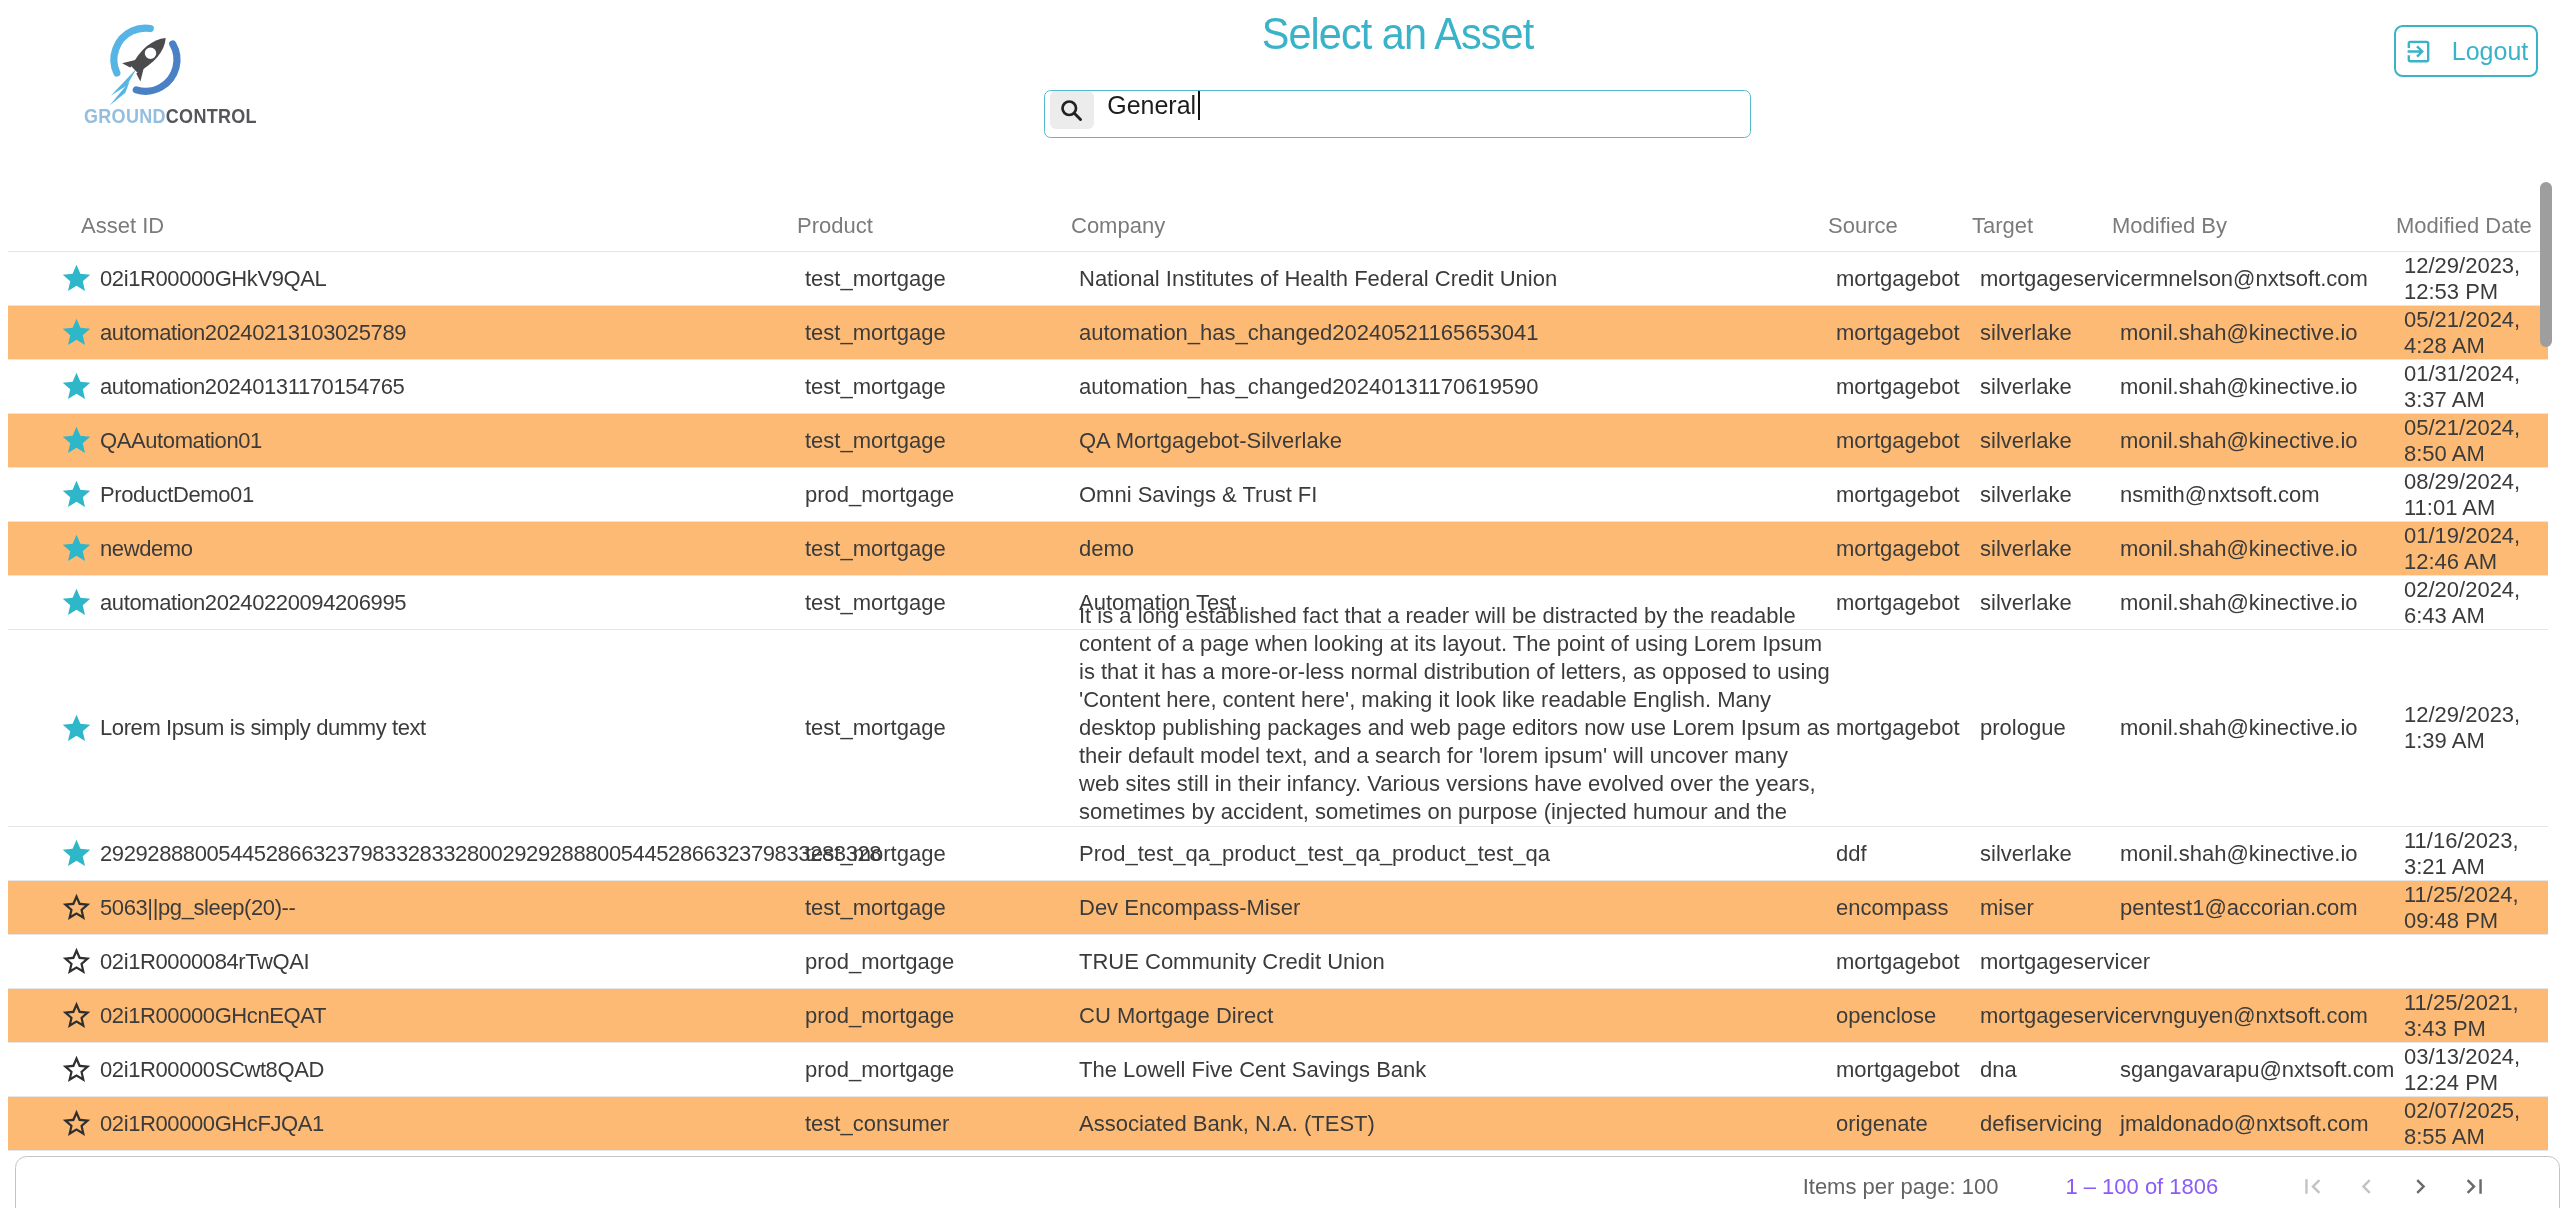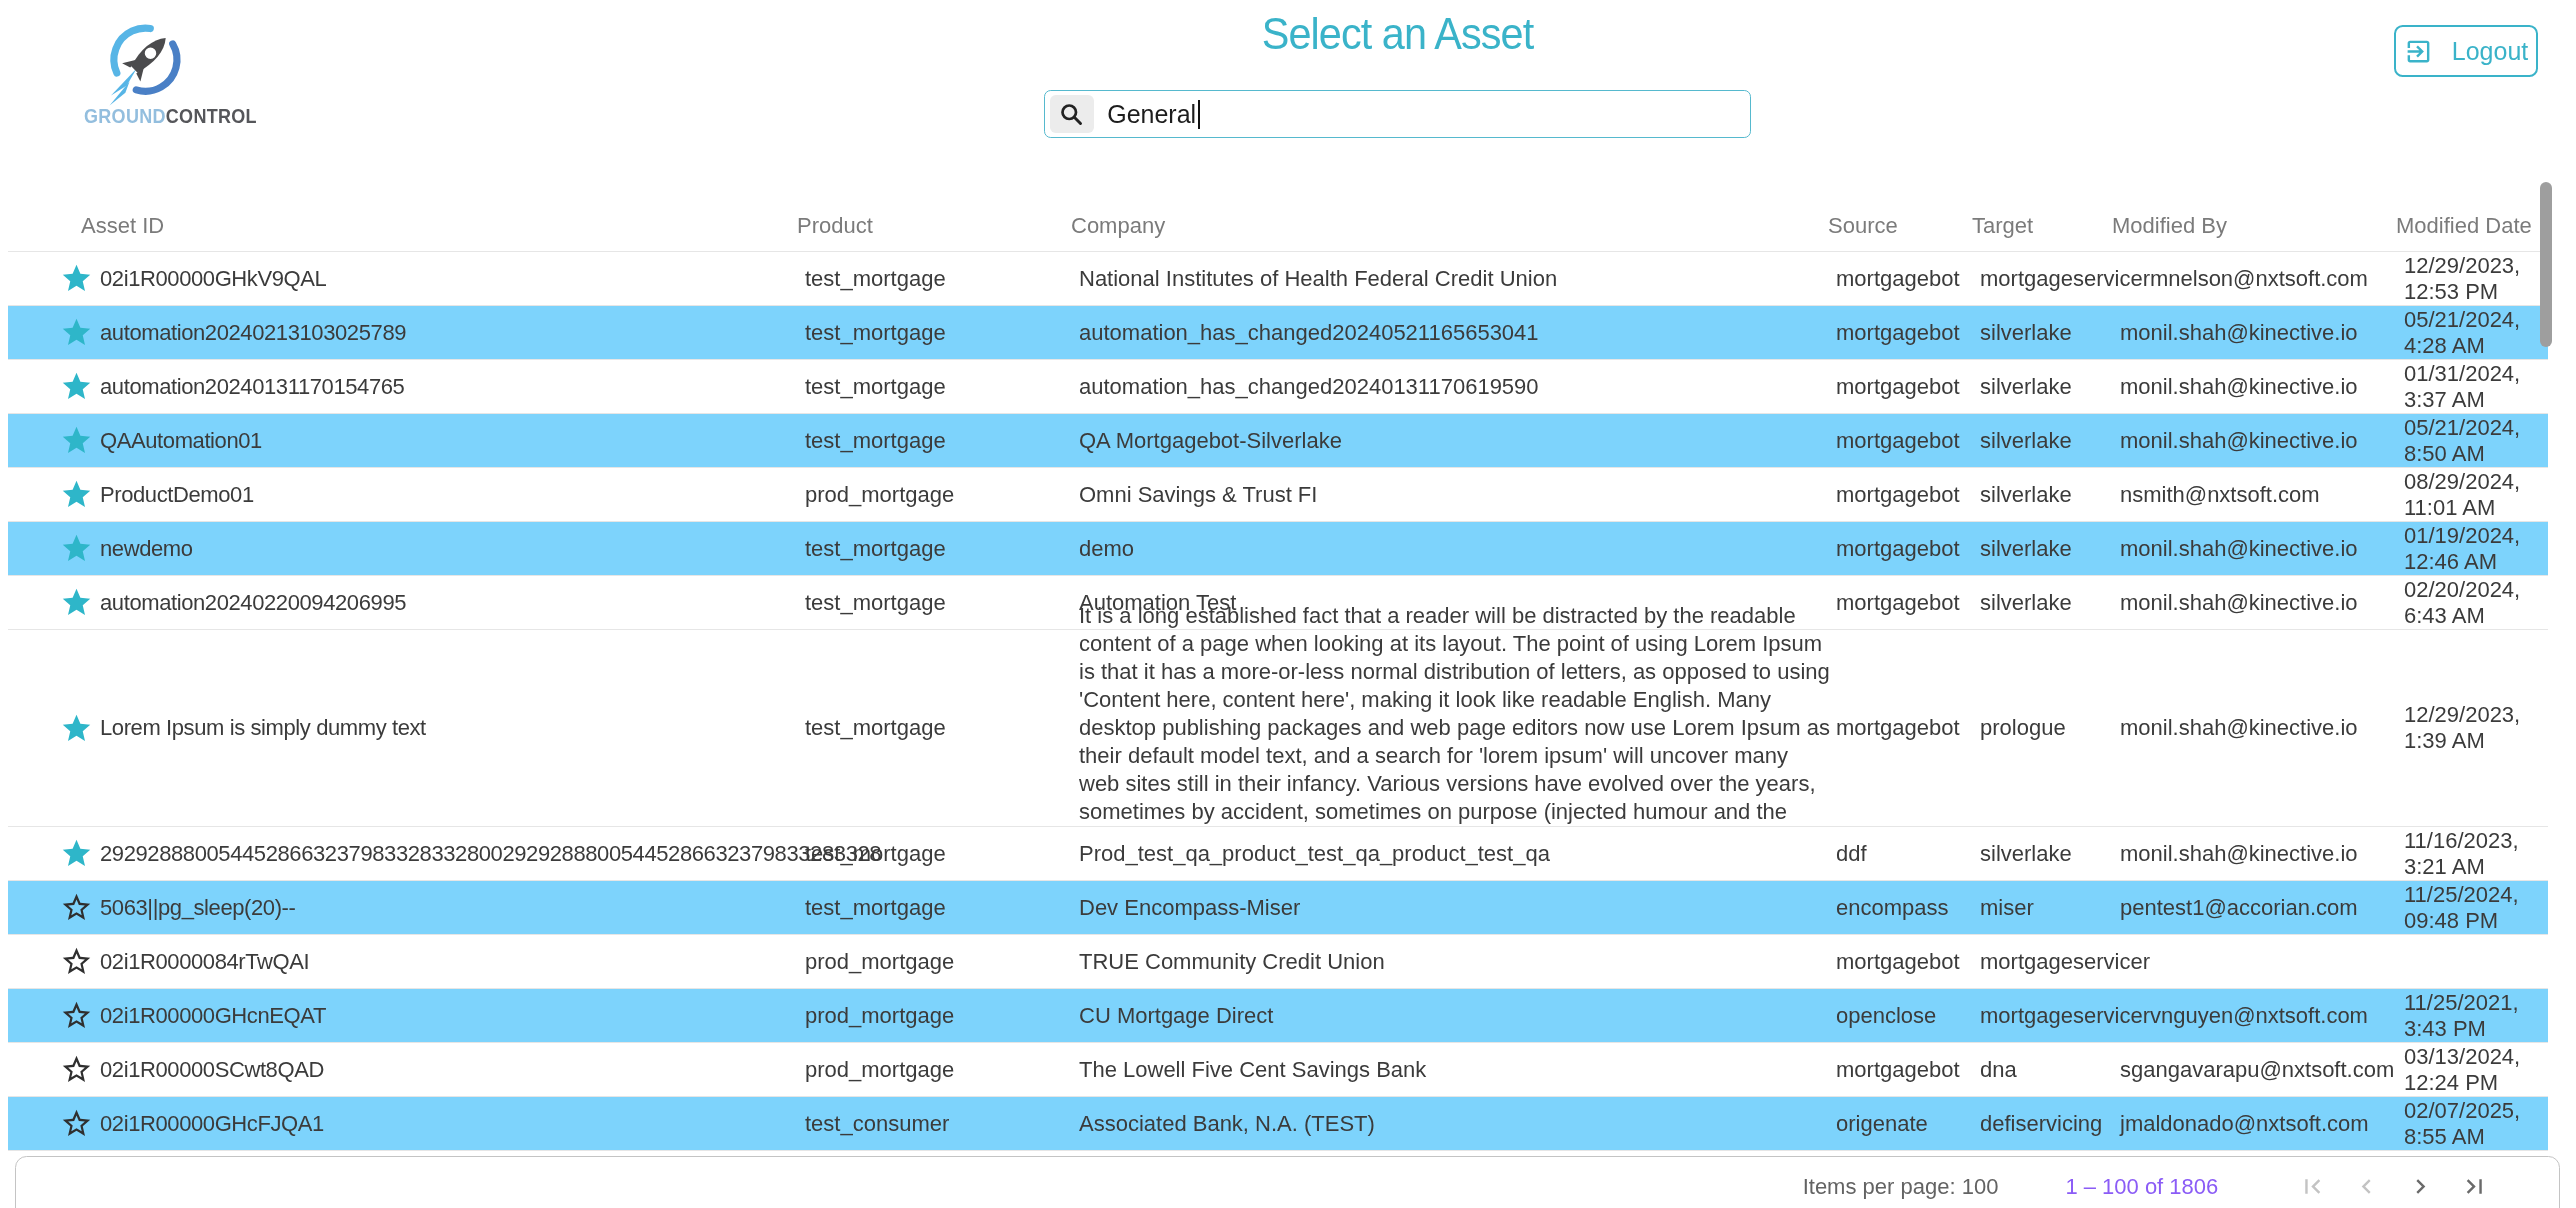--- a/index.html
+++ b/index.html
@@ -12,42 +12,42 @@
   .logo-text{position:absolute;left:0;top:89px;width:125px;text-align:center;
              font-size:18px;font-weight:700;letter-spacing:0.3px;transform:scaleY(1.15);}
   .logo-ground{color:#93bede;}
   .logo-control{color:#55565a;}
 
   .page-title{position:absolute;left:1044px;top:7.7px;width:707px;text-align:center;
               font-size:45px;font-weight:500;color:#3ab3c9;letter-spacing:-1px;
               transform:scaleX(.92);}
   .search-box{position:absolute;left:1044px;top:90px;width:707px;height:48px;
               border:1.9px solid #56b9ce;border-radius:6.7px;background:#fff;
-              display:flex;align-items:center;box-sizing:border-box;}
+              display:flex;box-sizing:border-box;}
   .search-chip{width:44px;height:38px;margin-left:4.8px;background:#ececec;border-radius:5.8px;
                display:flex;align-items:center;justify-content:center;flex:0 0 auto;}
   .search-text{margin-left:13.4px;font-size:25px;color:#1d1d1d;}
   .caret{display:inline-block;width:1.9px;height:29px;background:#111;margin-left:1.9px;vertical-align:middle;}
 
   .logout-btn{position:absolute;left:2394px;top:25px;width:144px;height:52px;
               border:2.4px solid #3ab3c9;border-radius:8.6px;background:#fff;
               display:flex;align-items:center;justify-content:center;gap:19px;
               box-sizing:border-box;cursor:pointer;}
   .logout-label{font-size:25px;font-weight:500;color:#3ab3c9;}
 
   
   .thead{position:absolute;left:0;top:194px;width:2092px;height:63px;}
   .hcell{position:absolute;top:0;height:100%;display:flex;align-items:center;
          font-size:22px;color:#7b7b7b;white-space:nowrap;}
   .h-asset{left:81px;} .h-product{left:797px;} .h-company{left:1071px;}
   .h-source{left:1828px;} .h-target{left:1972px;} .h-modby{left:2112px;} .h-date{left:2396px;}
 
   .tbody{position:absolute;left:0;top:251px;width:2576px;padding-left:8px;}
   .trow{position:relative;width:2540px;height:53px;border-top:1px solid #e6e6e6;background:#fff;}
-  .trow.shaded{background:#7dd3fc;}
+  .trow.shaded{background:#fdba74;}
   .trow.tall{height:196px;}
   .cell{position:absolute;top:0;height:100%;display:flex;align-items:center;
         font-size:22px;color:#3b3b3b;white-space:nowrap;}
   .star{left:52px;width:38px;}
   .c-asset{left:92px;letter-spacing:-0.4px;}
   .c-product{left:797px;}
   .c-company{left:1071px;width:752px;white-space:normal;line-height:28px;}
   .c-source{left:1828px;}
   .c-target{left:1972px;}
   .c-modby{left:2112px;}

